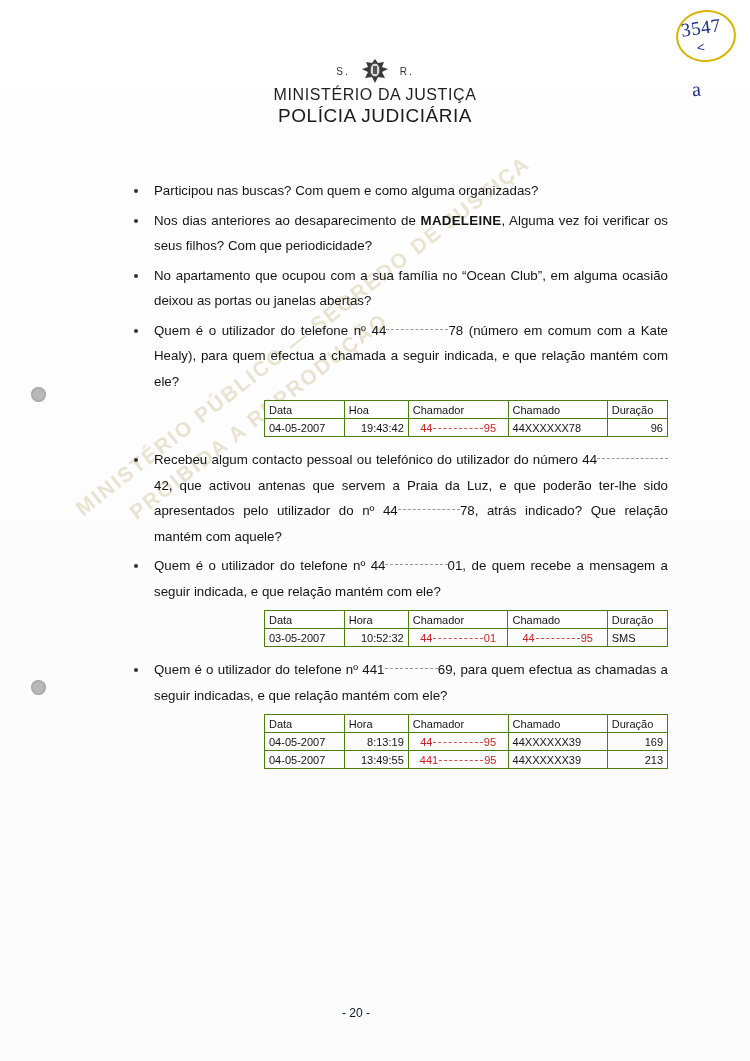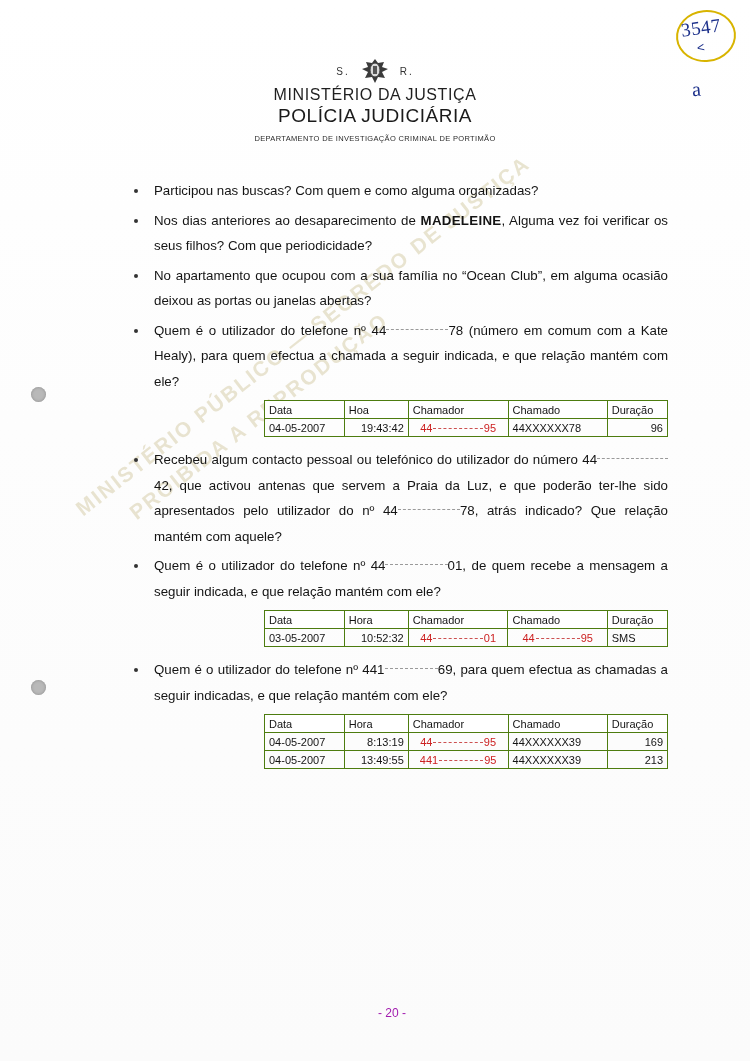--- a/index.html
+++ b/index.html
@@ -235,22 +235,21 @@
   .wm-line.l2 { margin-top: 12px; margin-left: 40px; }
 
   
   .footer {
     position: absolute;
     left: 0;
     top: 1006px;
     width: 712px;
     text-align: center;
     font-size: 12px;
-    color: #a21caf;
-    margin-left: 36px;
+    color: #0f172a;
   }
 </style>
 </head>
 <body>
 
 <div class="page">
   <div class="scan-tint"></div>
 
   <div class="hole h1"></div>
   <div class="hole h2"></div>
@@ -267,21 +266,20 @@
         <svg width="34" height="28" viewBox="0 0 34 28">
           <path d="M17 2 L20 6 L26 5 L24 10 L30 12 L24 15 L27 21 L20 20 L17 26 L14 20 L7 21 L10 15 L4 12 L10 10 L8 5 L14 6 Z" fill="#3a3a3a"></path>
           <ellipse cx="17" cy="13" rx="5" ry="7" fill="#d9d9d9" stroke="#3a3a3a" stroke-width="1"></ellipse>
           <rect x="15" y="9" width="4" height="8" fill="#555"></rect>
         </svg>
       </span>
       <span>R.</span>
     </div>
     <div class="ministerio">MINISTÉRIO DA JUSTIÇA</div>
     <div class="pj-title">POLÍCIA JUDICIÁRIA</div>
-    <div class="dept">DEPARTAMENTO DE INVESTIGAÇÃO CRIMINAL DE PORTIMÃO</div>
   </div>
 
   <div class="watermark">
     <div class="wm-line">MINISTÉRIO PÚBLICO — SEGREDO DE JUSTIÇA</div>
     <div class="wm-line l2">PROIBIDA A REPRODUÇÃO</div>
   </div>
 
   <div class="content">
     <ul class="items">
 

